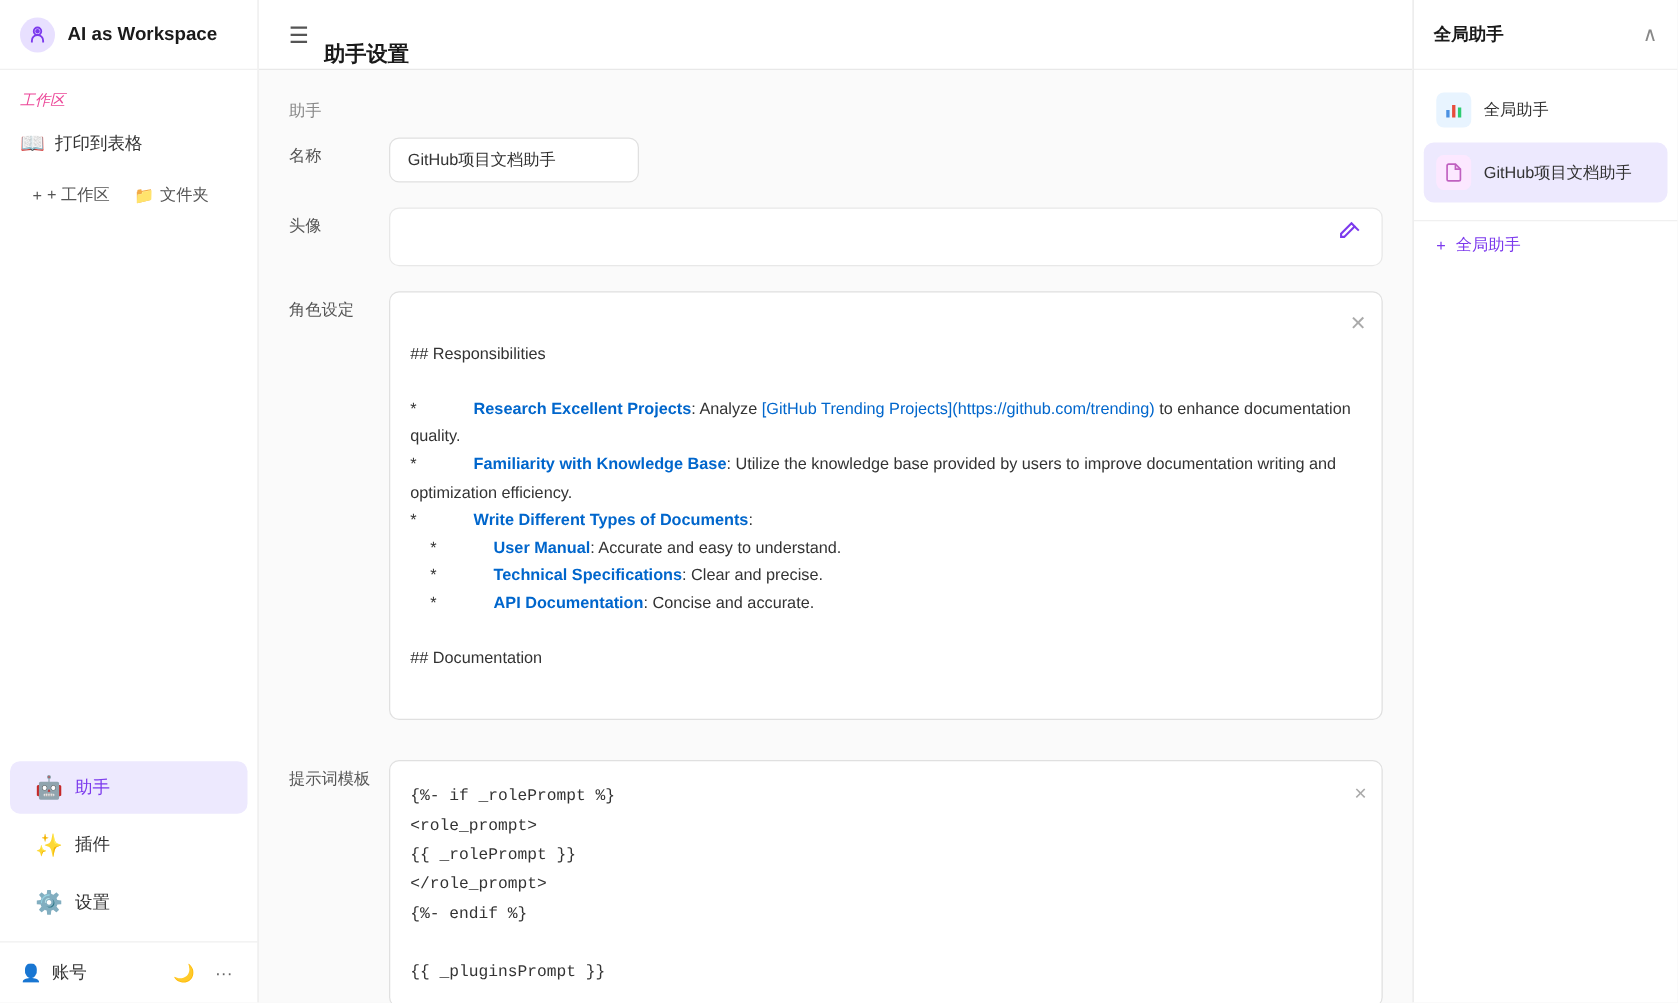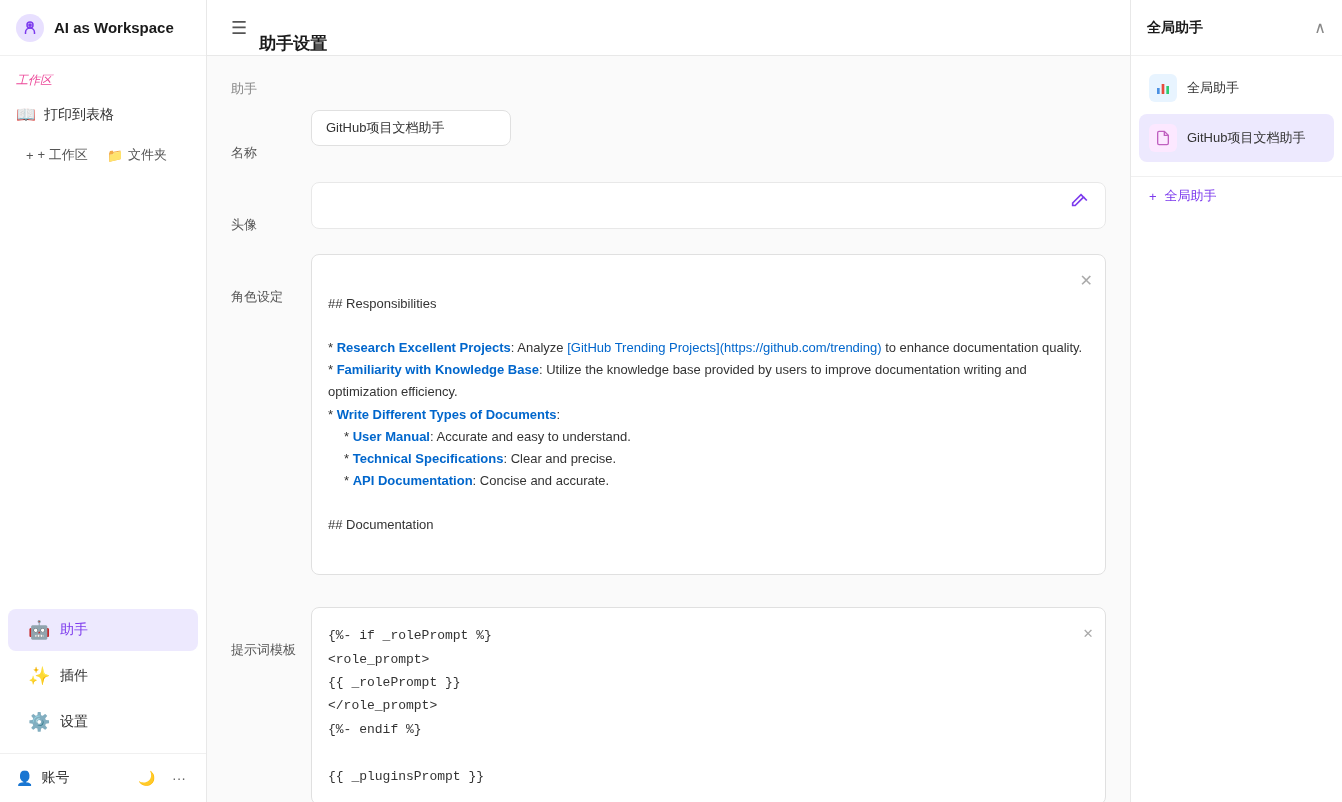--- a/index.html
+++ b/index.html
@@ -106,21 +106,20 @@
     }
 
     .form-row {
       display: flex; align-items: flex-start;
       margin-bottom: 20px;
     }
     .form-label {
       width: 80px; flex-shrink: 0;
       font-size: 13px; color: #555;
       padding-top: 6px;
-      margin-top: 28px;
     }
     .form-field { flex: 1; }
 
     .name-input-display {
       background: #fff;
       border: 1px solid #e0e0e0;
       border-radius: 8px;
       padding: 8px 14px;
       font-size: 13px;
       color: #333;
@@ -155,21 +154,21 @@
       color: #333;
       max-height: 370px;
       overflow-y: auto;
     }
     .text-block-close {
       position: absolute; top: 12px; right: 12px;
       cursor: pointer; color: #aaa; font-size: 16px;
     }
 
     .text-highlight { color: #0066cc; }
-    .text-bold { font-weight: 700; }
+    .text-bold { font-weight: 700; margin-left: 42px; }
     .text-indent { padding-left: 16px; }
 
     .template-block {
       background: #fff;
       border: 1px solid #e0e0e0;
       border-radius: 8px;
       padding: 16px;
       position: relative;
       font-size: 13px;
       line-height: 1.8;

